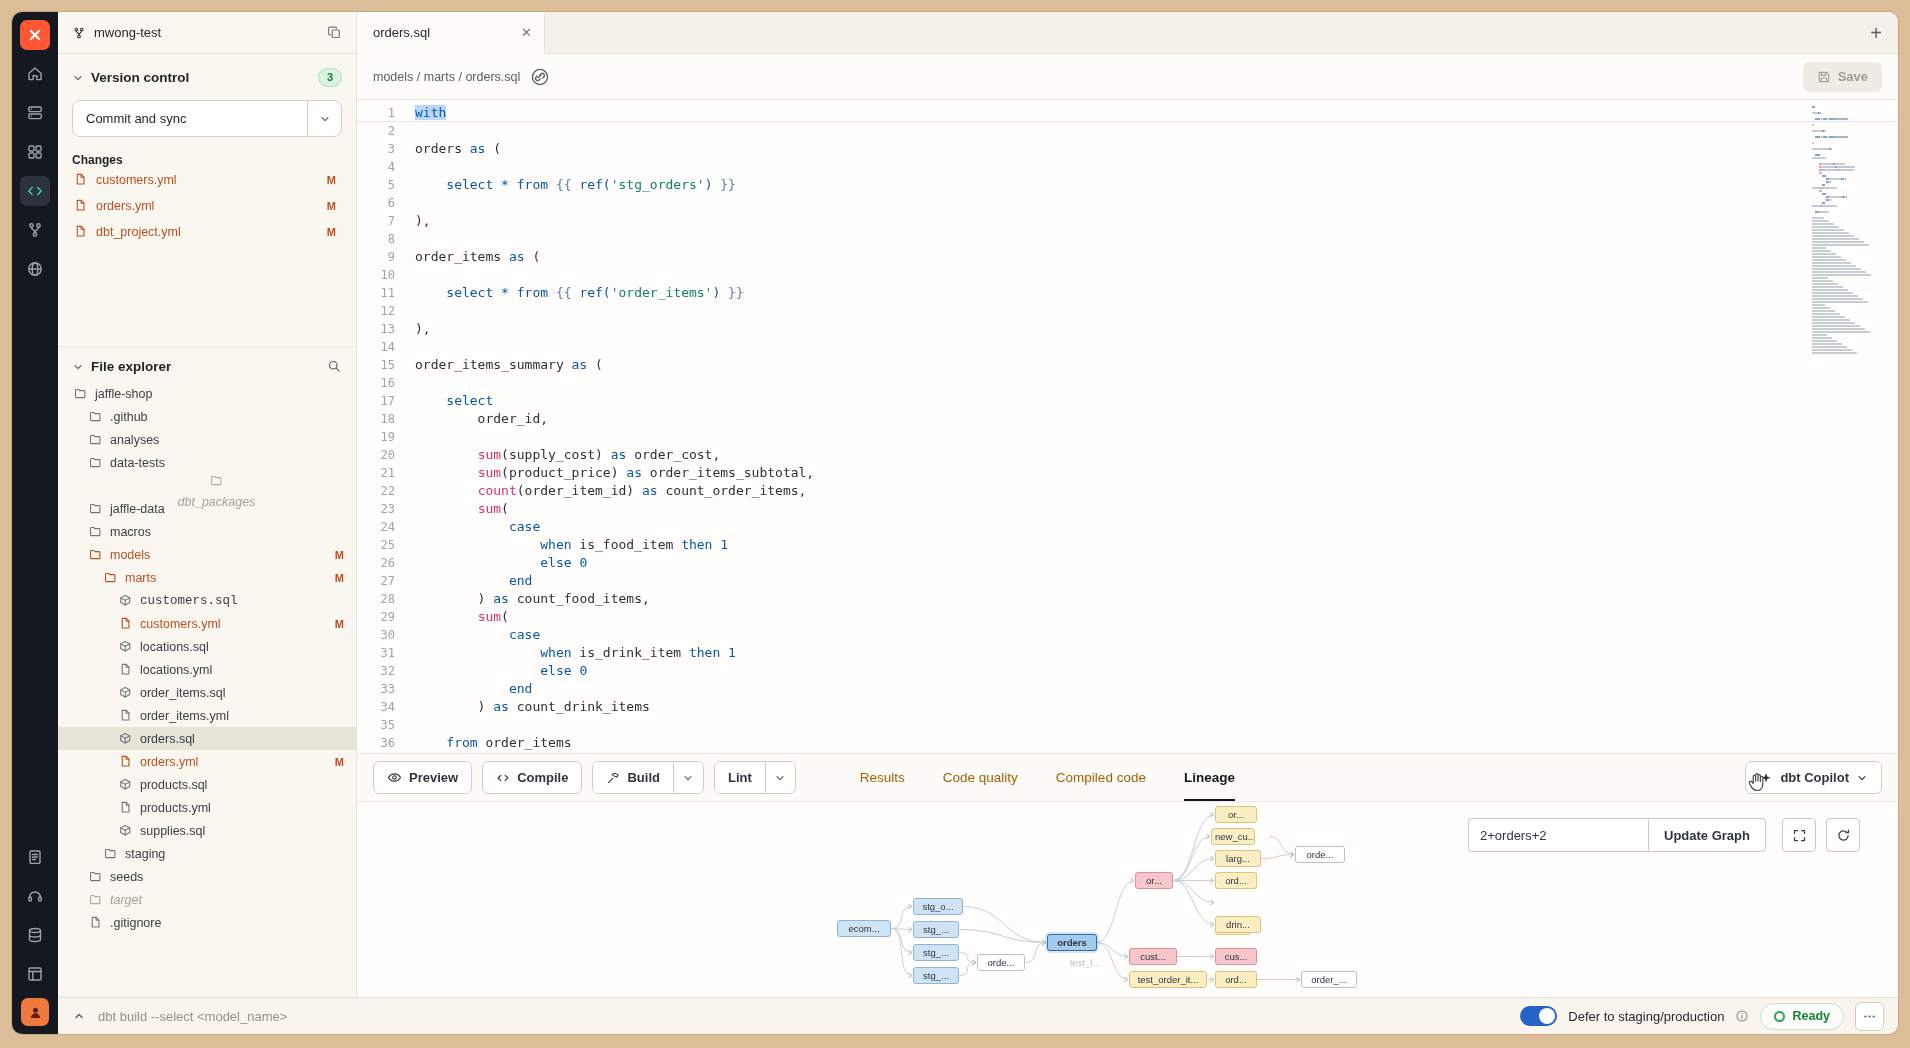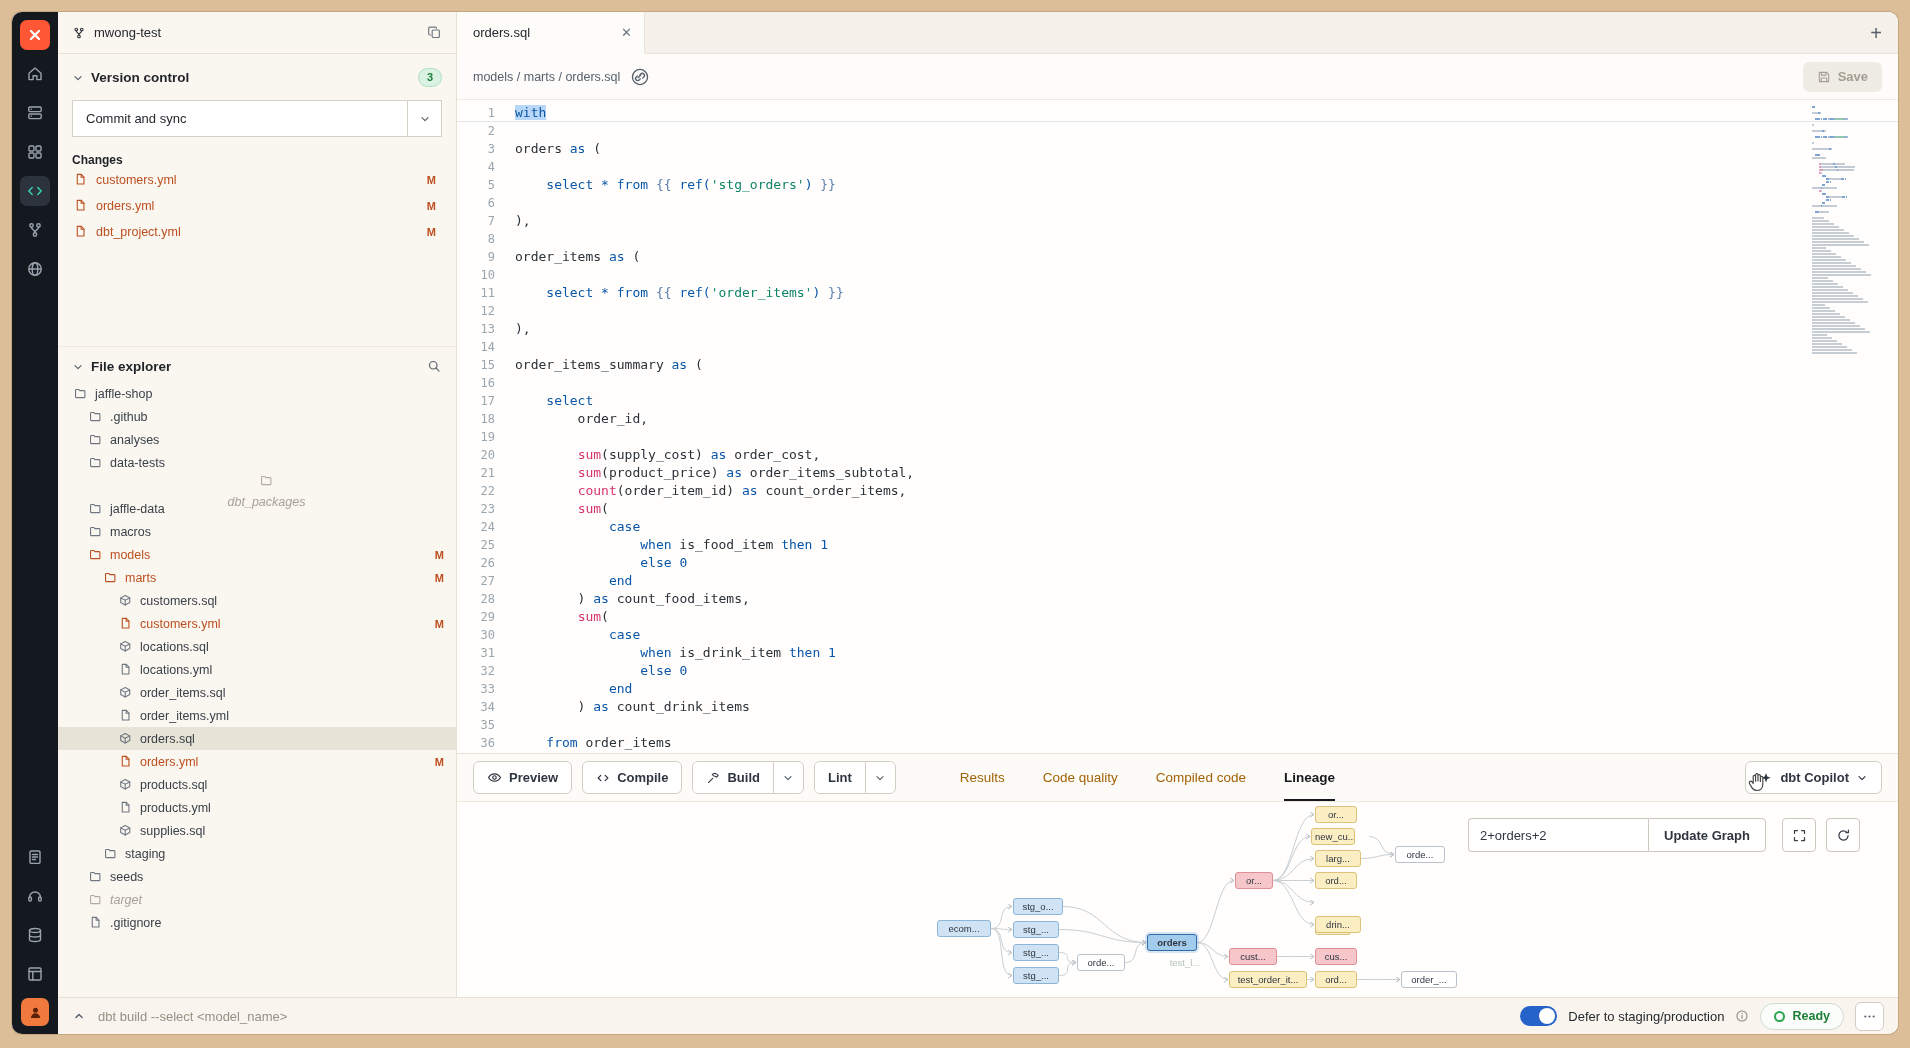--- a/index.html
+++ b/index.html
@@ -11,30 +11,30 @@
   .rail{width:46px;background:#14181f;display:flex;flex-direction:column;align-items:center;padding:8px 0 8px;gap:9px;flex:none}
   .tile{width:30px;height:30px;border-radius:7px;display:flex;align-items:center;justify-content:center;color:#99a3ad;flex:none;cursor:pointer}
   .tile.active{background:#2c333d;color:#35d3b7}
   .tile.logo{background:#ff5636;color:#fff}
   .rail .spacer{flex:1}
   .avatar{width:28px;height:28px;border-radius:7px;background:#f07a3d;display:flex;align-items:center;justify-content:center;color:#5c1f0a}
   
   .rcol{flex:1;display:flex;flex-direction:column;min-width:0}
   .rrow{flex:1;display:flex;min-height:0}
   
-  .sidebar{width:399px;flex:none;background:#faf6f0;border-right:1px solid #e7e1d6;display:flex;flex-direction:column;min-height:0}
+  .sidebar{width:299px;flex:none;background:#faf6f0;border-right:1px solid #e7e1d6;display:flex;flex-direction:column;min-height:0}
   .sb-head{height:42px;flex:none;border-bottom:1px solid #e7e1d6;display:flex;align-items:center;gap:8px;padding:0 14px;color:#30363d}
   .sb-head .bname{font-size:13px;color:#24292f}
   .sb-head .right{margin-left:auto;color:#6e7781}
   .vc{height:292px;flex:none;padding:14px 14px 0;display:flex;flex-direction:column}
   .sec-head{display:flex;align-items:center;gap:7px;color:#57606a}
   .sec-title{font-size:13.5px;font-weight:700;color:#1f2328}
   .badge{margin-left:auto;background:#d9f2e2;border:1px solid #b0e0c2;color:#1a7f37;font-size:11px;font-weight:700;
          border-radius:10px;padding:1px 8px;line-height:15px}
-  .commit-btn{margin-top:13px;height:37px;background:#fff;border:1px solid #d5d0c6;border-radius:0;display:flex;align-items:center;
+  .commit-btn{margin-top:13px;height:37px;background:#fff;border:1px solid #d5d0c6;border-radius:8px;display:flex;align-items:center;
               font-size:13px;color:#24292f;cursor:pointer}
   .commit-btn .lbl{padding-left:13px}
   .commit-btn .split{margin-left:auto;width:34px;align-self:stretch;border-left:1px solid #d5d0c6;display:flex;align-items:center;justify-content:center;color:#57606a}
   .changes-label{margin-top:16px;font-size:12px;font-weight:700;color:#1f2328}
   .chg-row{height:26px;display:flex;align-items:center;gap:8px;color:#bc4f1f;font-size:12.5px;padding-left:2px}
   .chg-row .m{margin-left:auto;font-weight:700;font-size:11px;padding-right:6px}
   .fe{flex:1;min-height:0;padding:12px 14px 0;display:flex;flex-direction:column;border-top:1px solid #efe9df}
   .fe .sec-head .srch{margin-left:auto;color:#57606a}
   .tree{margin-top:8px;flex:1;overflow:hidden;margin-left:-14px;margin-right:-14px}
   .trow{height:23px;display:flex;align-items:center;gap:7px;font-size:12.5px;color:#3a4149;cursor:pointer;padding-right:12px}
@@ -357,21 +357,21 @@
                 </div>
                 <div class="trow mod" style="padding-left: 46px;">
                   <span class="ic">
                     <svg width="14" height="14" viewBox="0 0 18 18" fill="none" stroke="currentColor" stroke-width="1.4" stroke-linecap="round" stroke-linejoin="round">
                       <path d="M2 4.2c0-.6.5-1 1-1h3.1l1.4 1.5h5.5c.6 0 1 .4 1 1v7c0 .6-.4 1-1 1H3c-.5 0-1-.4-1-1z"></path>
                     </svg>
                   </span>
                   <span>marts</span>
                   <span class="m">M</span>
                 </div>
-                <div class="trow" style="padding-left: 61px;">
+                <div class="trow" style="padding-left: 61px; font-family: Liberation Mono, monospace;">
                   <span class="ic">
                     <svg width="14" height="14" viewBox="0 0 18 18" fill="none" stroke="currentColor" stroke-width="1.4" stroke-linecap="round" stroke-linejoin="round">
                       <path d="M8 1.8 13.8 5v6L8 14.2 2.2 11V5z"></path>
                       <path d="M2.2 5 8 8.1 13.8 5M8 8.1v6.1"></path>
                     </svg>
                   </span>
                   <span>customers.sql</span>
                 </div>
                 <div class="trow mod" style="padding-left: 61px;">
                   <span class="ic">

